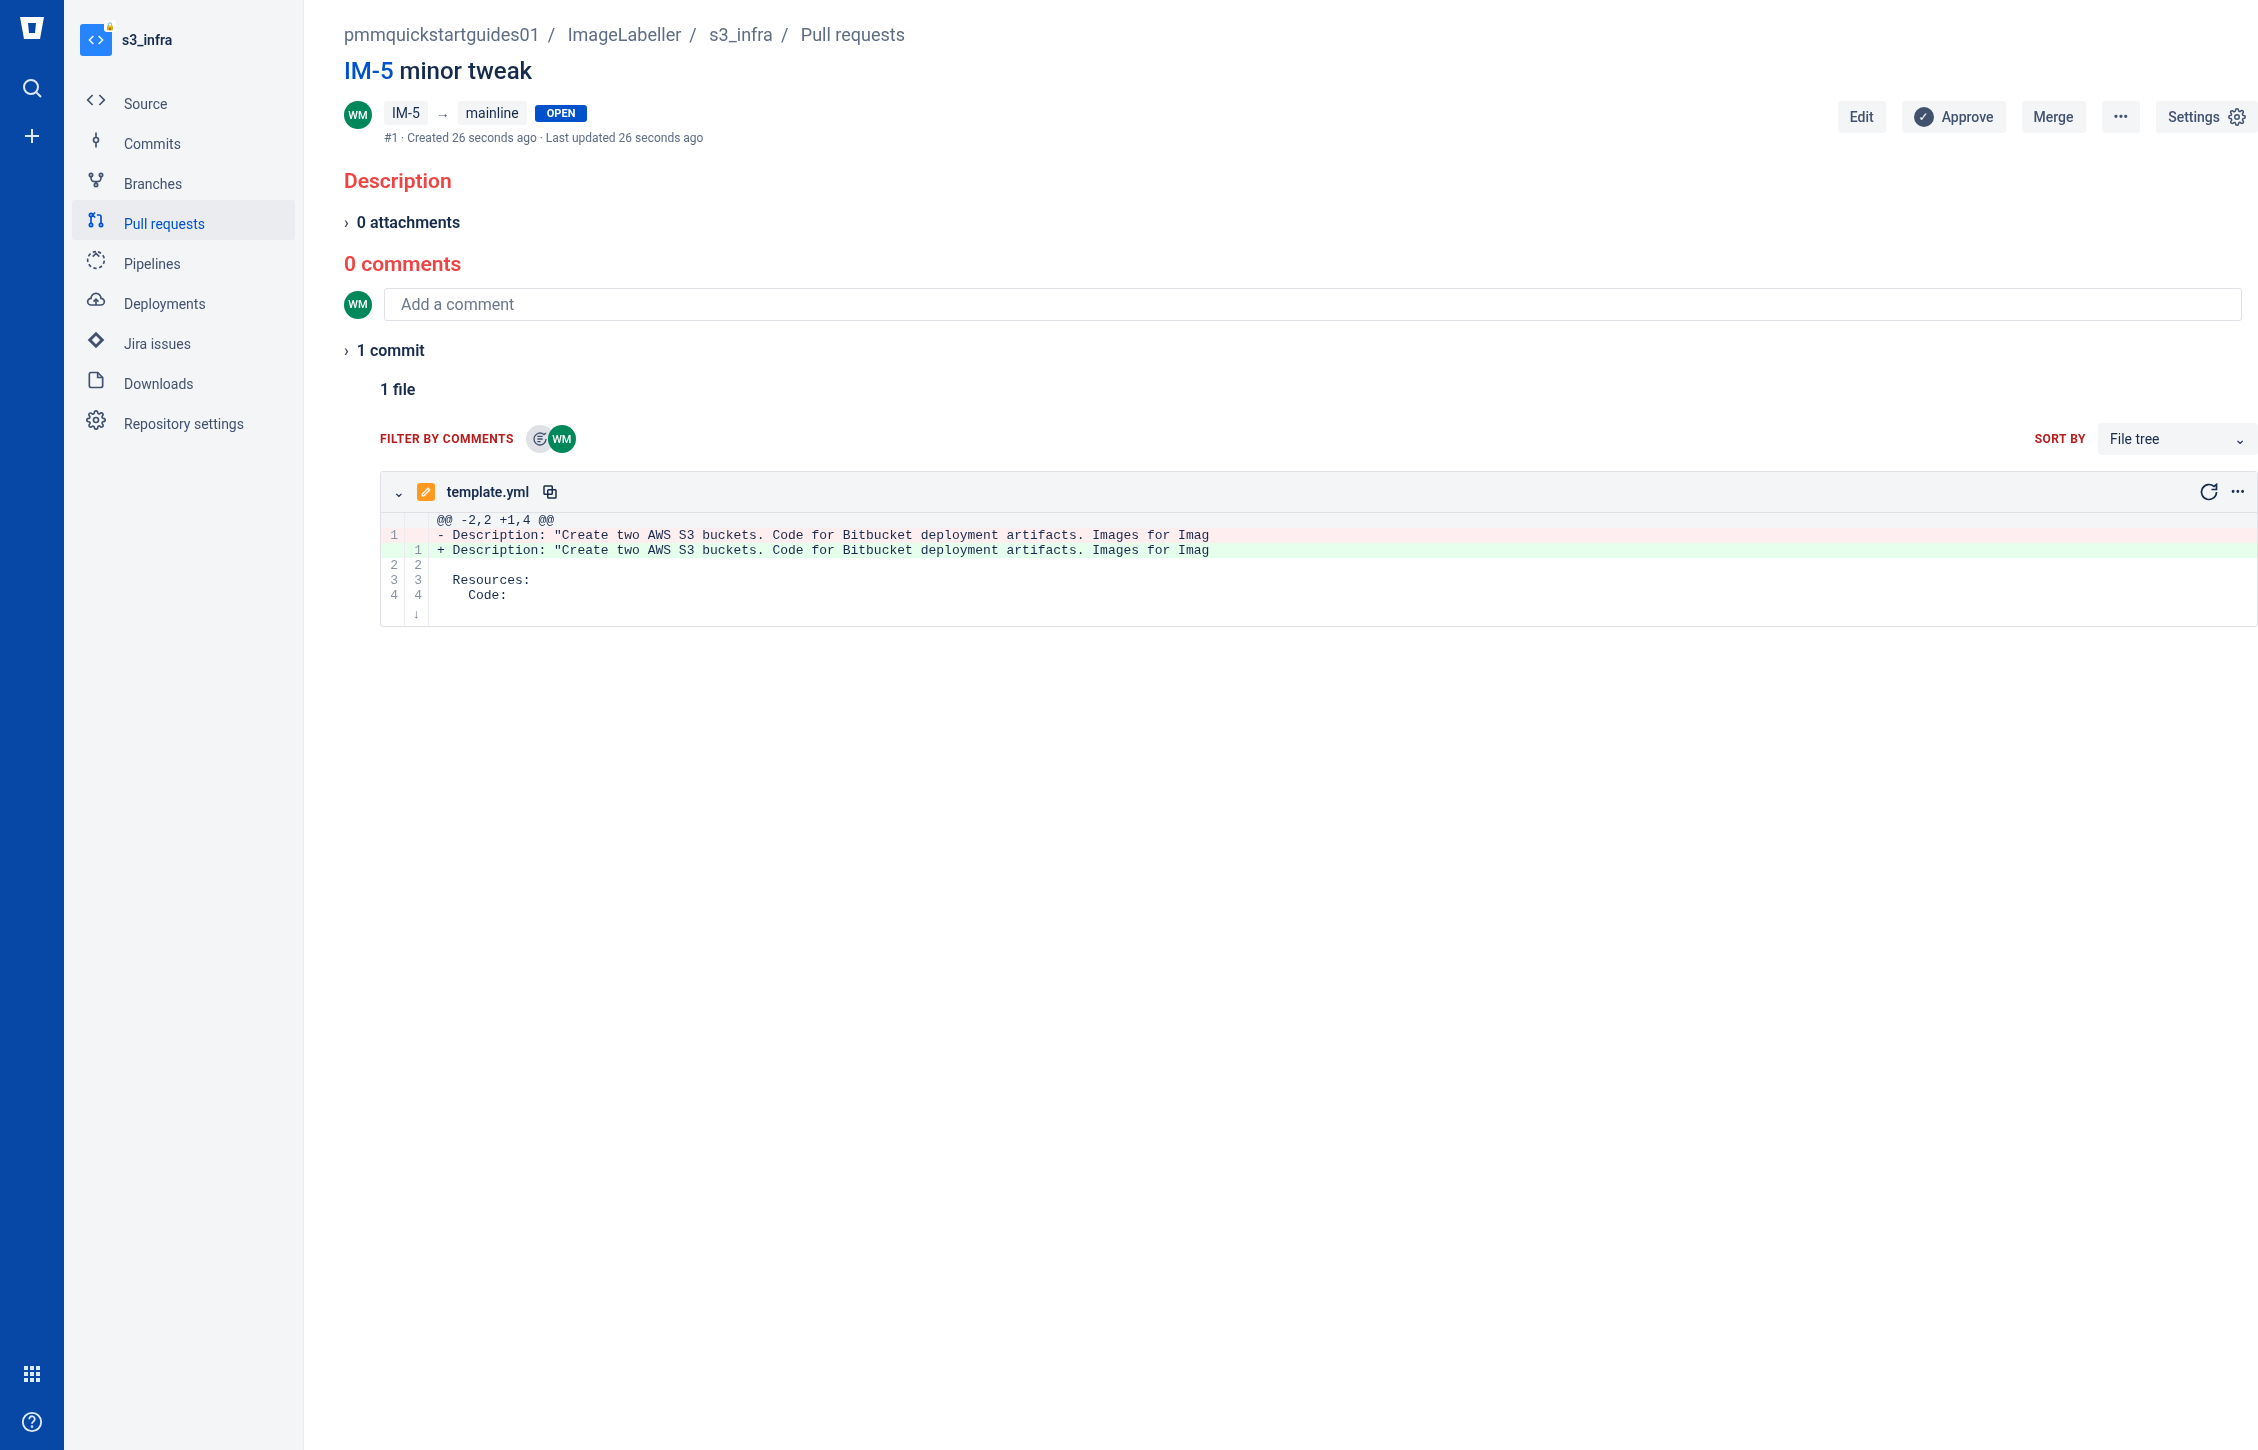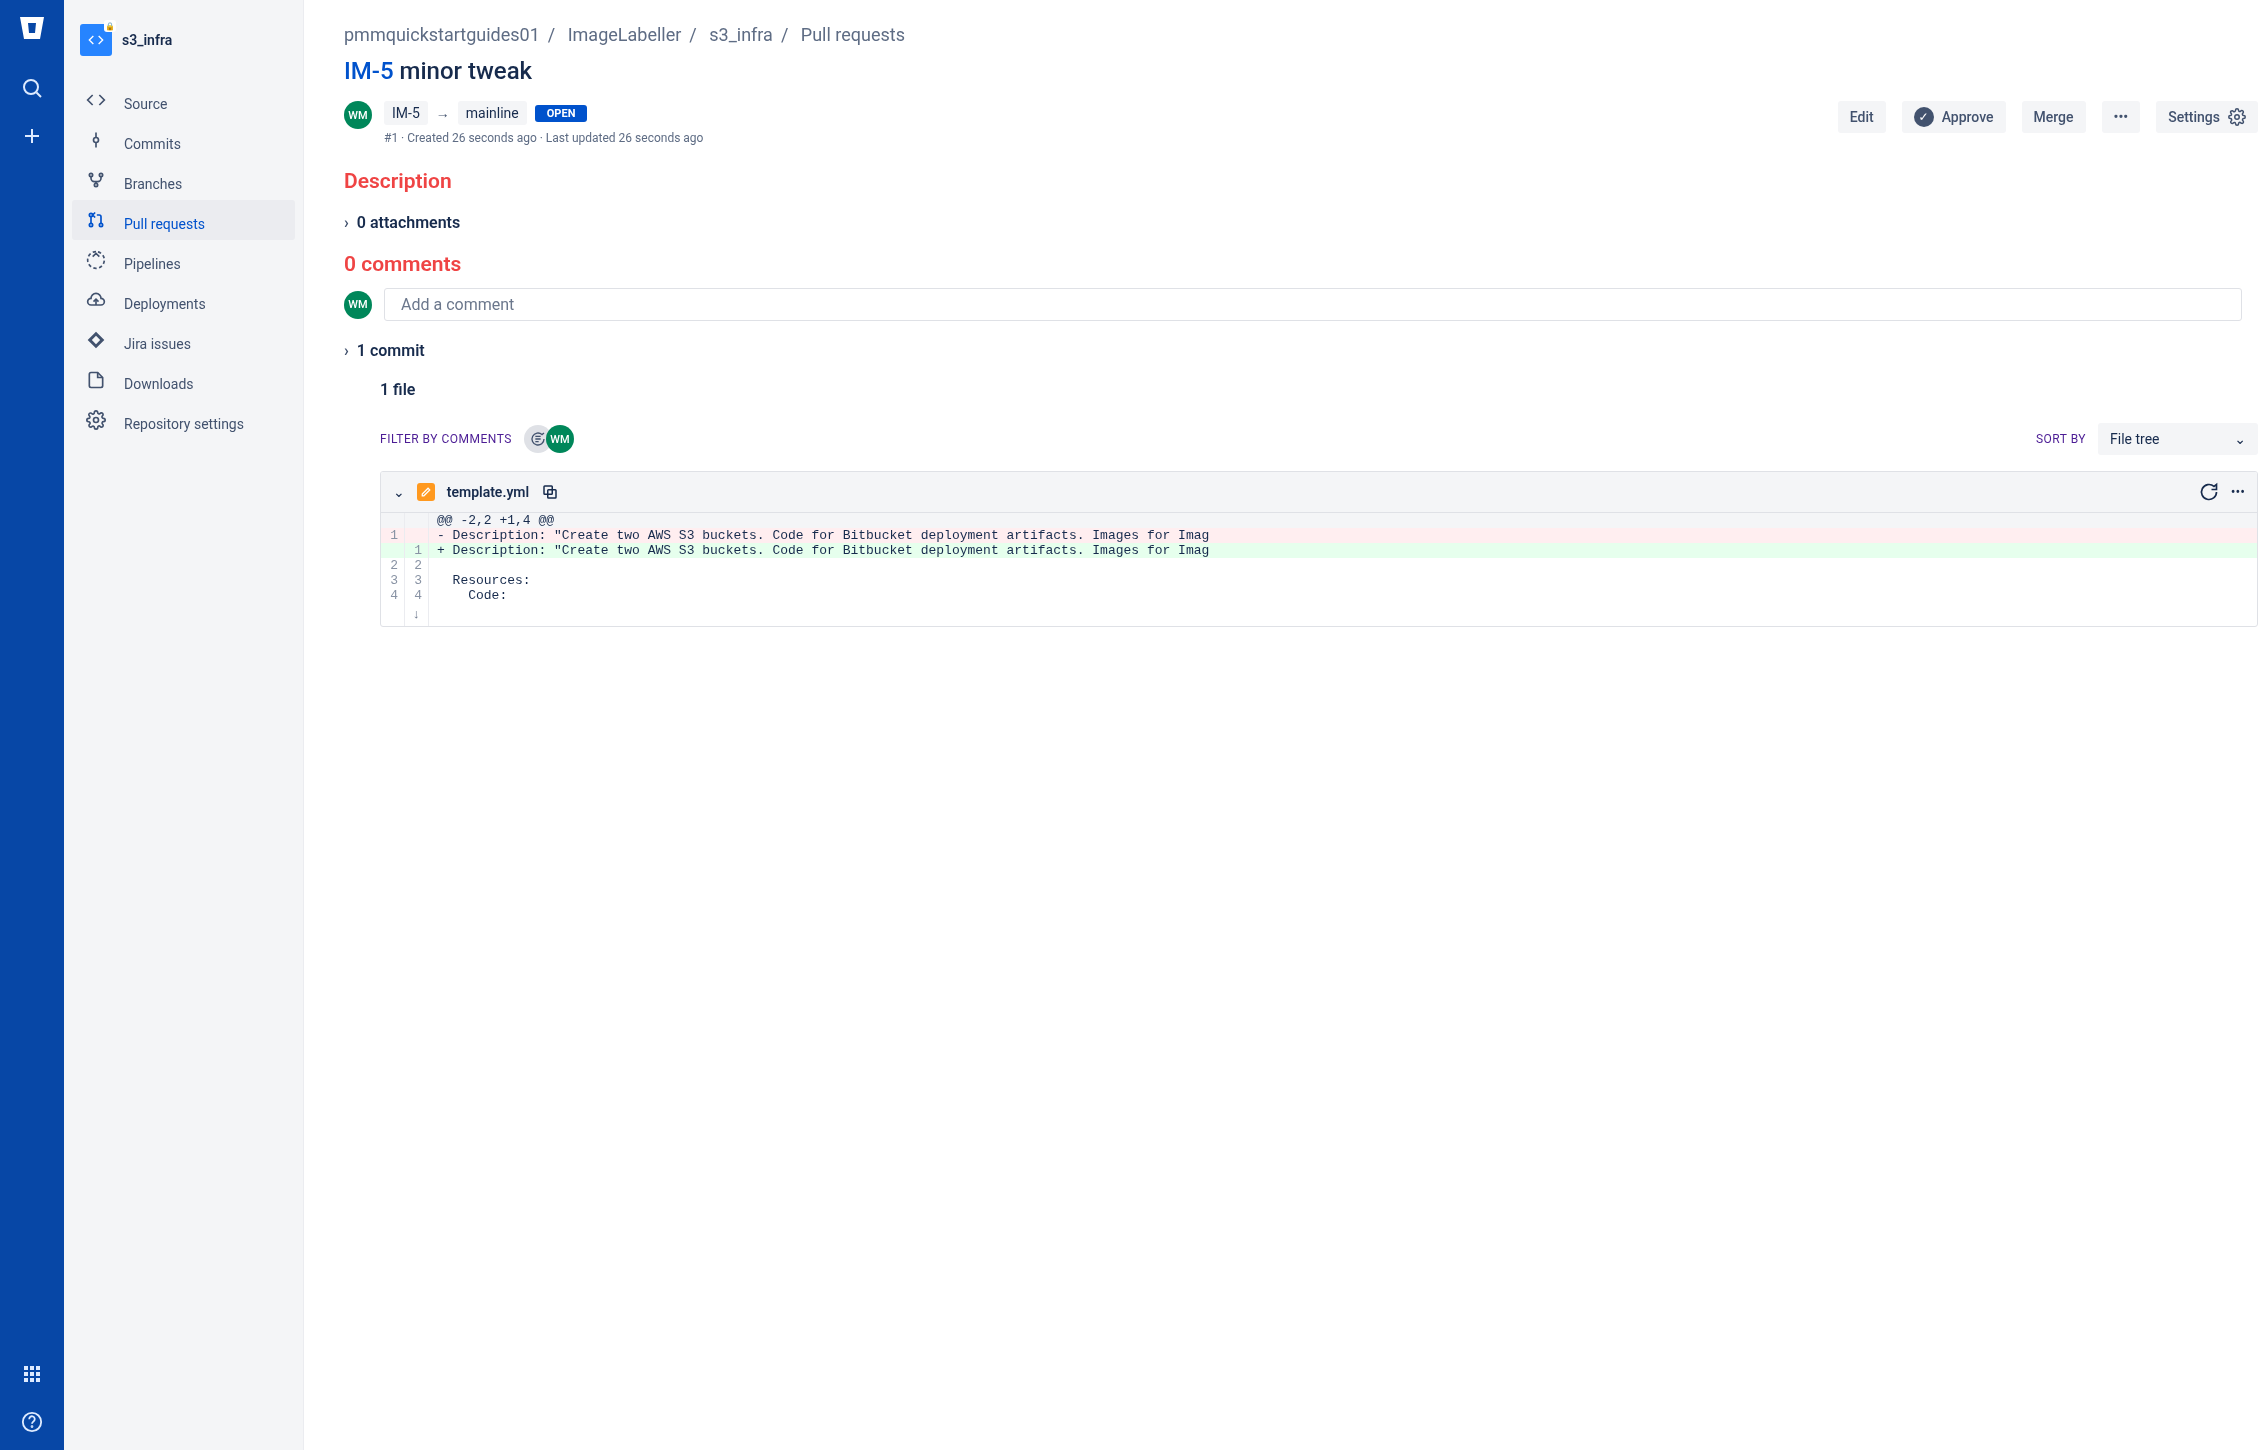--- a/index.html
+++ b/index.html
@@ -35,21 +35,21 @@
 .section { margin-bottom: 20px; padding-right: 16px; }
 .section-heading { font-size: 21px; font-weight: 600; color: #ef4444; margin-bottom: 12px; }
 .desc-placeholder { color: #6B778C; font-size: 16px; padding: 4px 0; cursor:text; }
 .collapse-row { display: flex; align-items: center; gap: 8px; font-size: 16px; font-weight: 600; cursor: pointer; }
 .collapse-row .chev { color: #42526E; }
 .comment-row { display: flex; align-items: center; gap: 12px; }
 .comment-input { flex: 1; padding: 6px 16px; border: 1px solid #DFE1E6; border-radius: 3px; font-size: 16px; cursor: text; color:#6B778C; }
 .file-section { margin-left: 36px; margin-bottom: 16px; }
 .file-heading { font-weight: 600; font-size: 16px; margin-bottom: 24px; }
 .filter-row { display: flex; align-items: center; gap: 12px; margin-bottom: 16px; }
-.filter-label { font-size: 12px; font-weight: 400; color: #4c1d95; letter-spacing: 0.5px; text-align: right; }
+.filter-label { font-size: 12px; font-weight: 700; color: #b91c1c; letter-spacing: 0.5px; text-align: right; }
 .avatar-sm { width: 28px; height: 28px; border-radius: 50%; display:inline-flex; align-items:center; justify-content:center; font-size:11px; font-weight:500; }
 .avatar-gray { background: #DFE1E6; color: #42526E; }
 .avatar-green { background: #00875A; color: white; }
 .sort-row { margin-left: auto; display:flex; align-items:center; gap:12px; }
 .dropdown { background: #F4F5F7; padding: 8px 12px; border-radius: 3px; font-size: 14px; display: flex; align-items: center; gap: 40px; cursor: pointer; min-width:160px; justify-content:space-between; }
 .diff-panel { border: 1px solid #DFE1E6; border-radius: 3px; overflow:hidden; }
 .diff-header { display: flex; align-items: center; gap: 12px; padding: 10px 12px; background: #F4F5F7; border-bottom: 1px solid #DFE1E6; }
 .diff-header .fname { font-weight: 600; font-size: 14px; }
 .diff-header .spacer2 { flex: 1; }
 .file-badge { width: 18px; height: 18px; background: #FF991F; border-radius: 3px; display:flex; align-items:center; justify-content:center; color:white; font-size:10px; }

